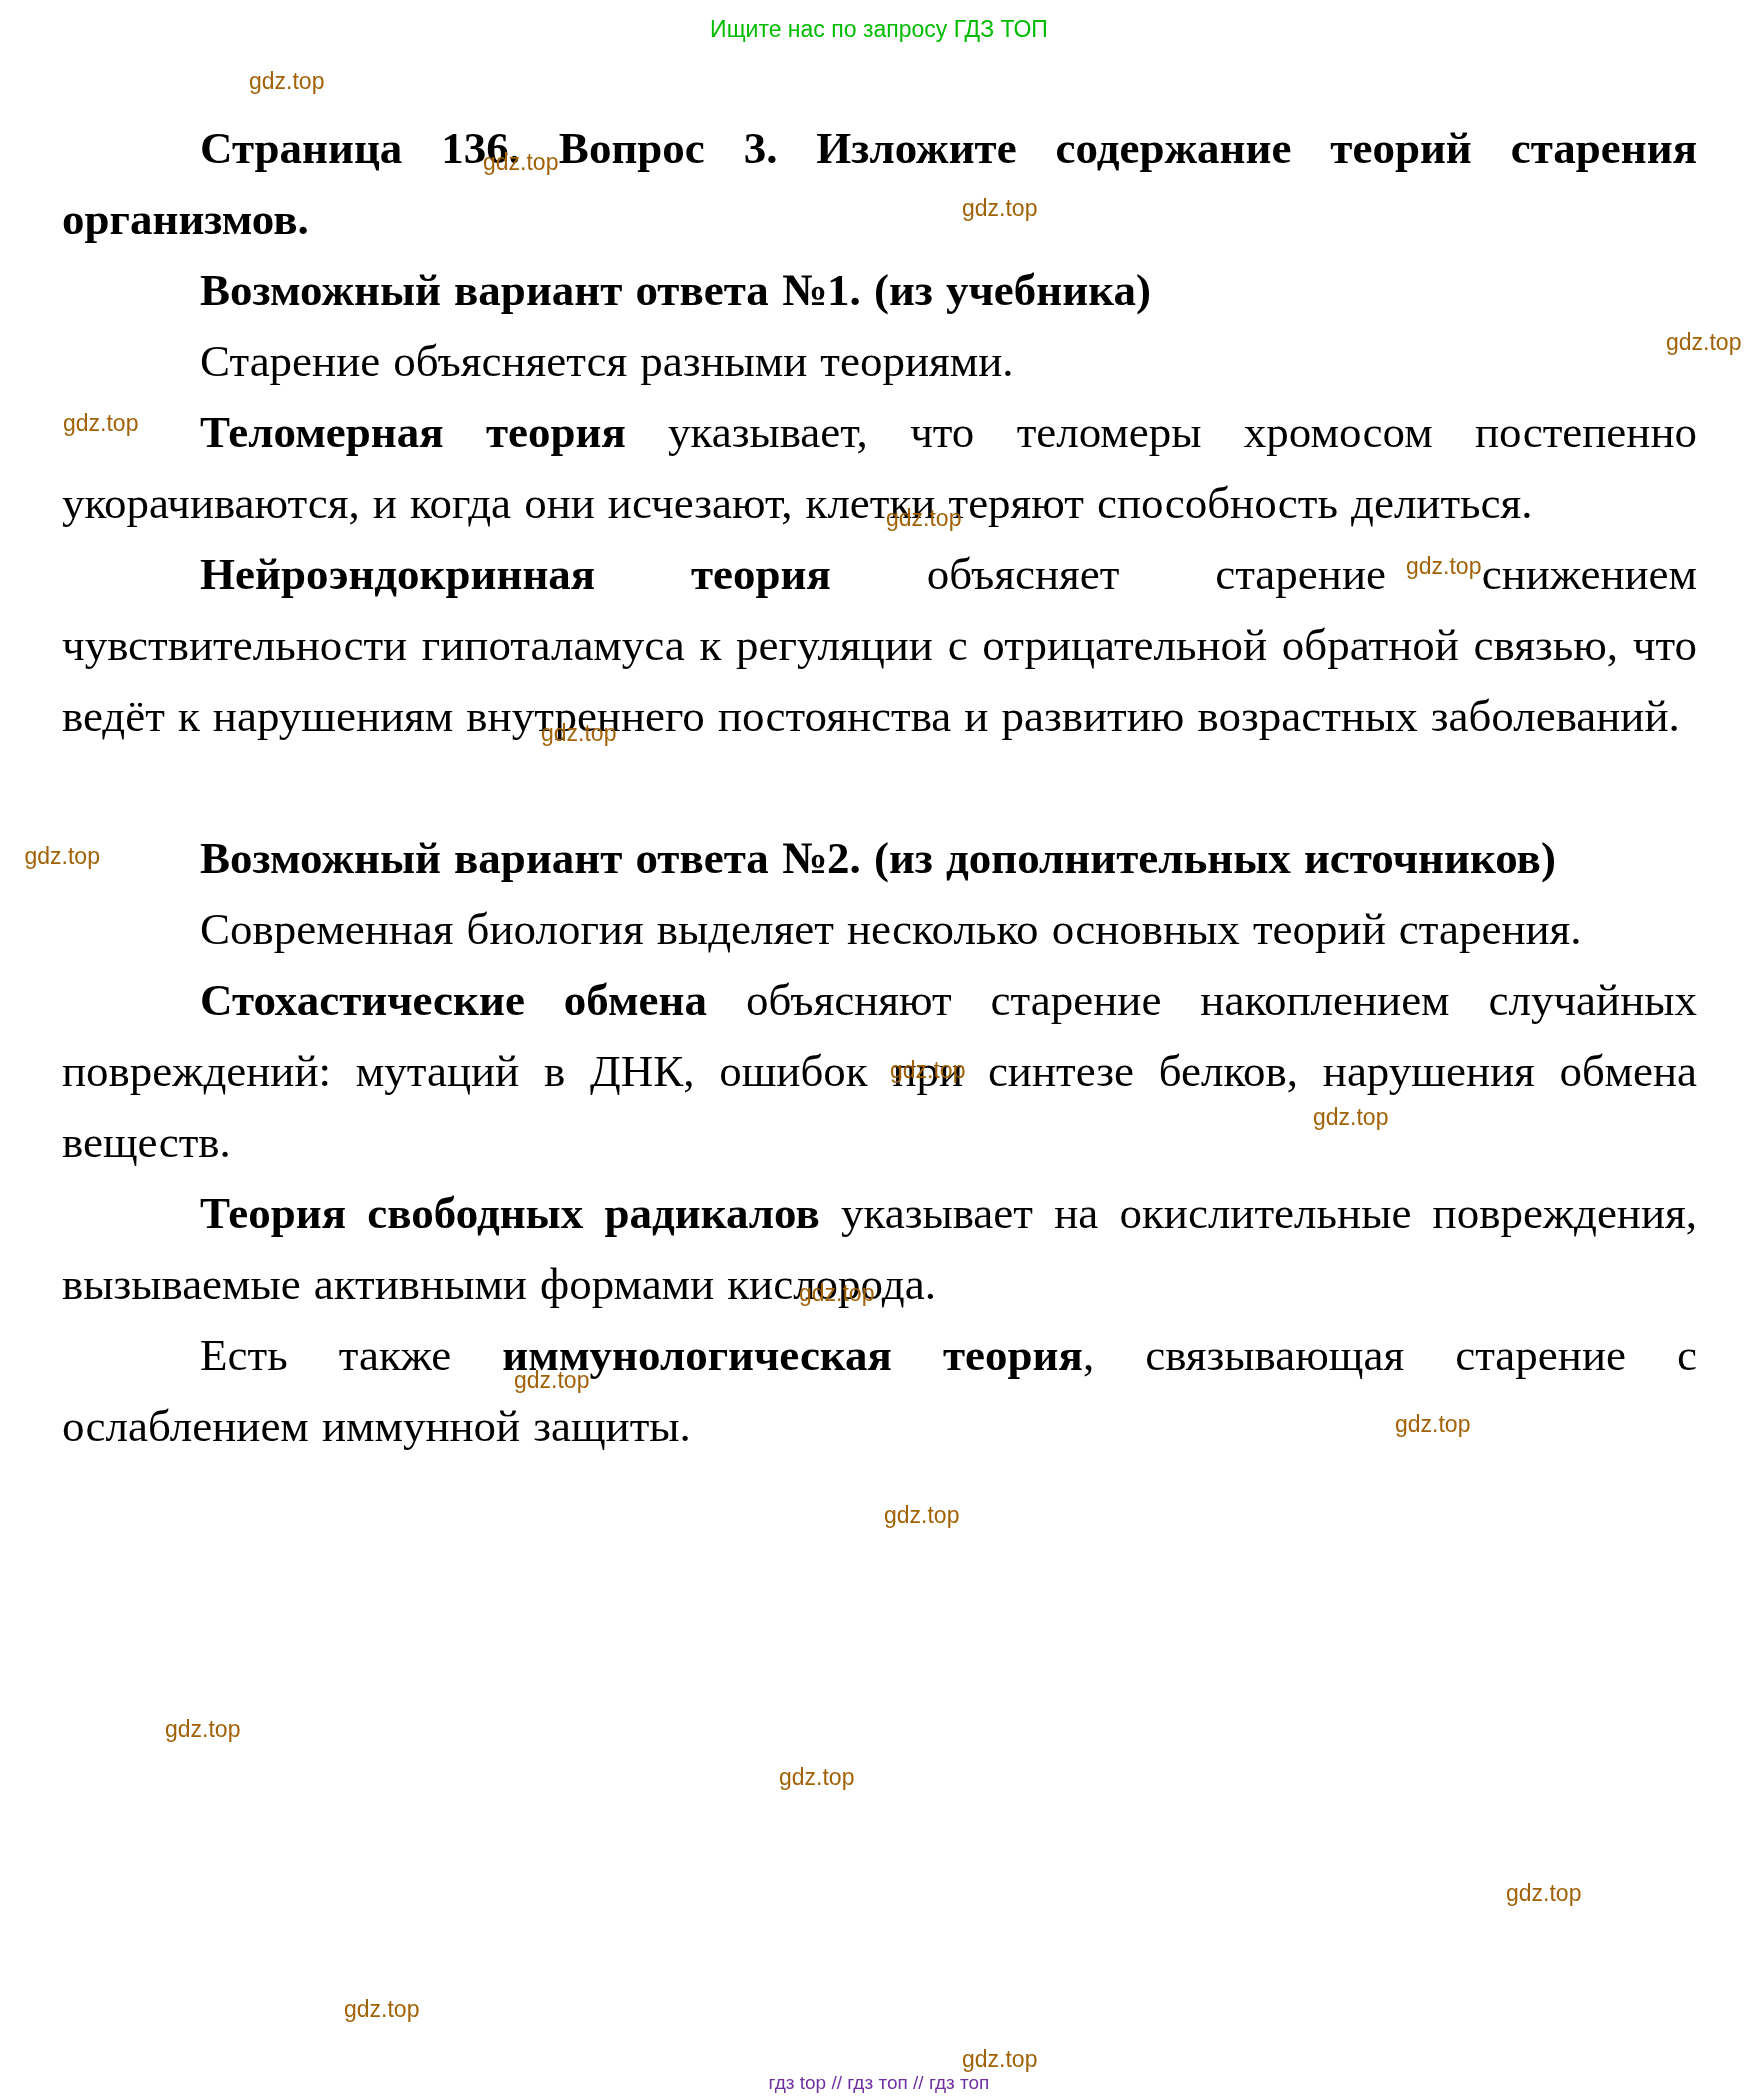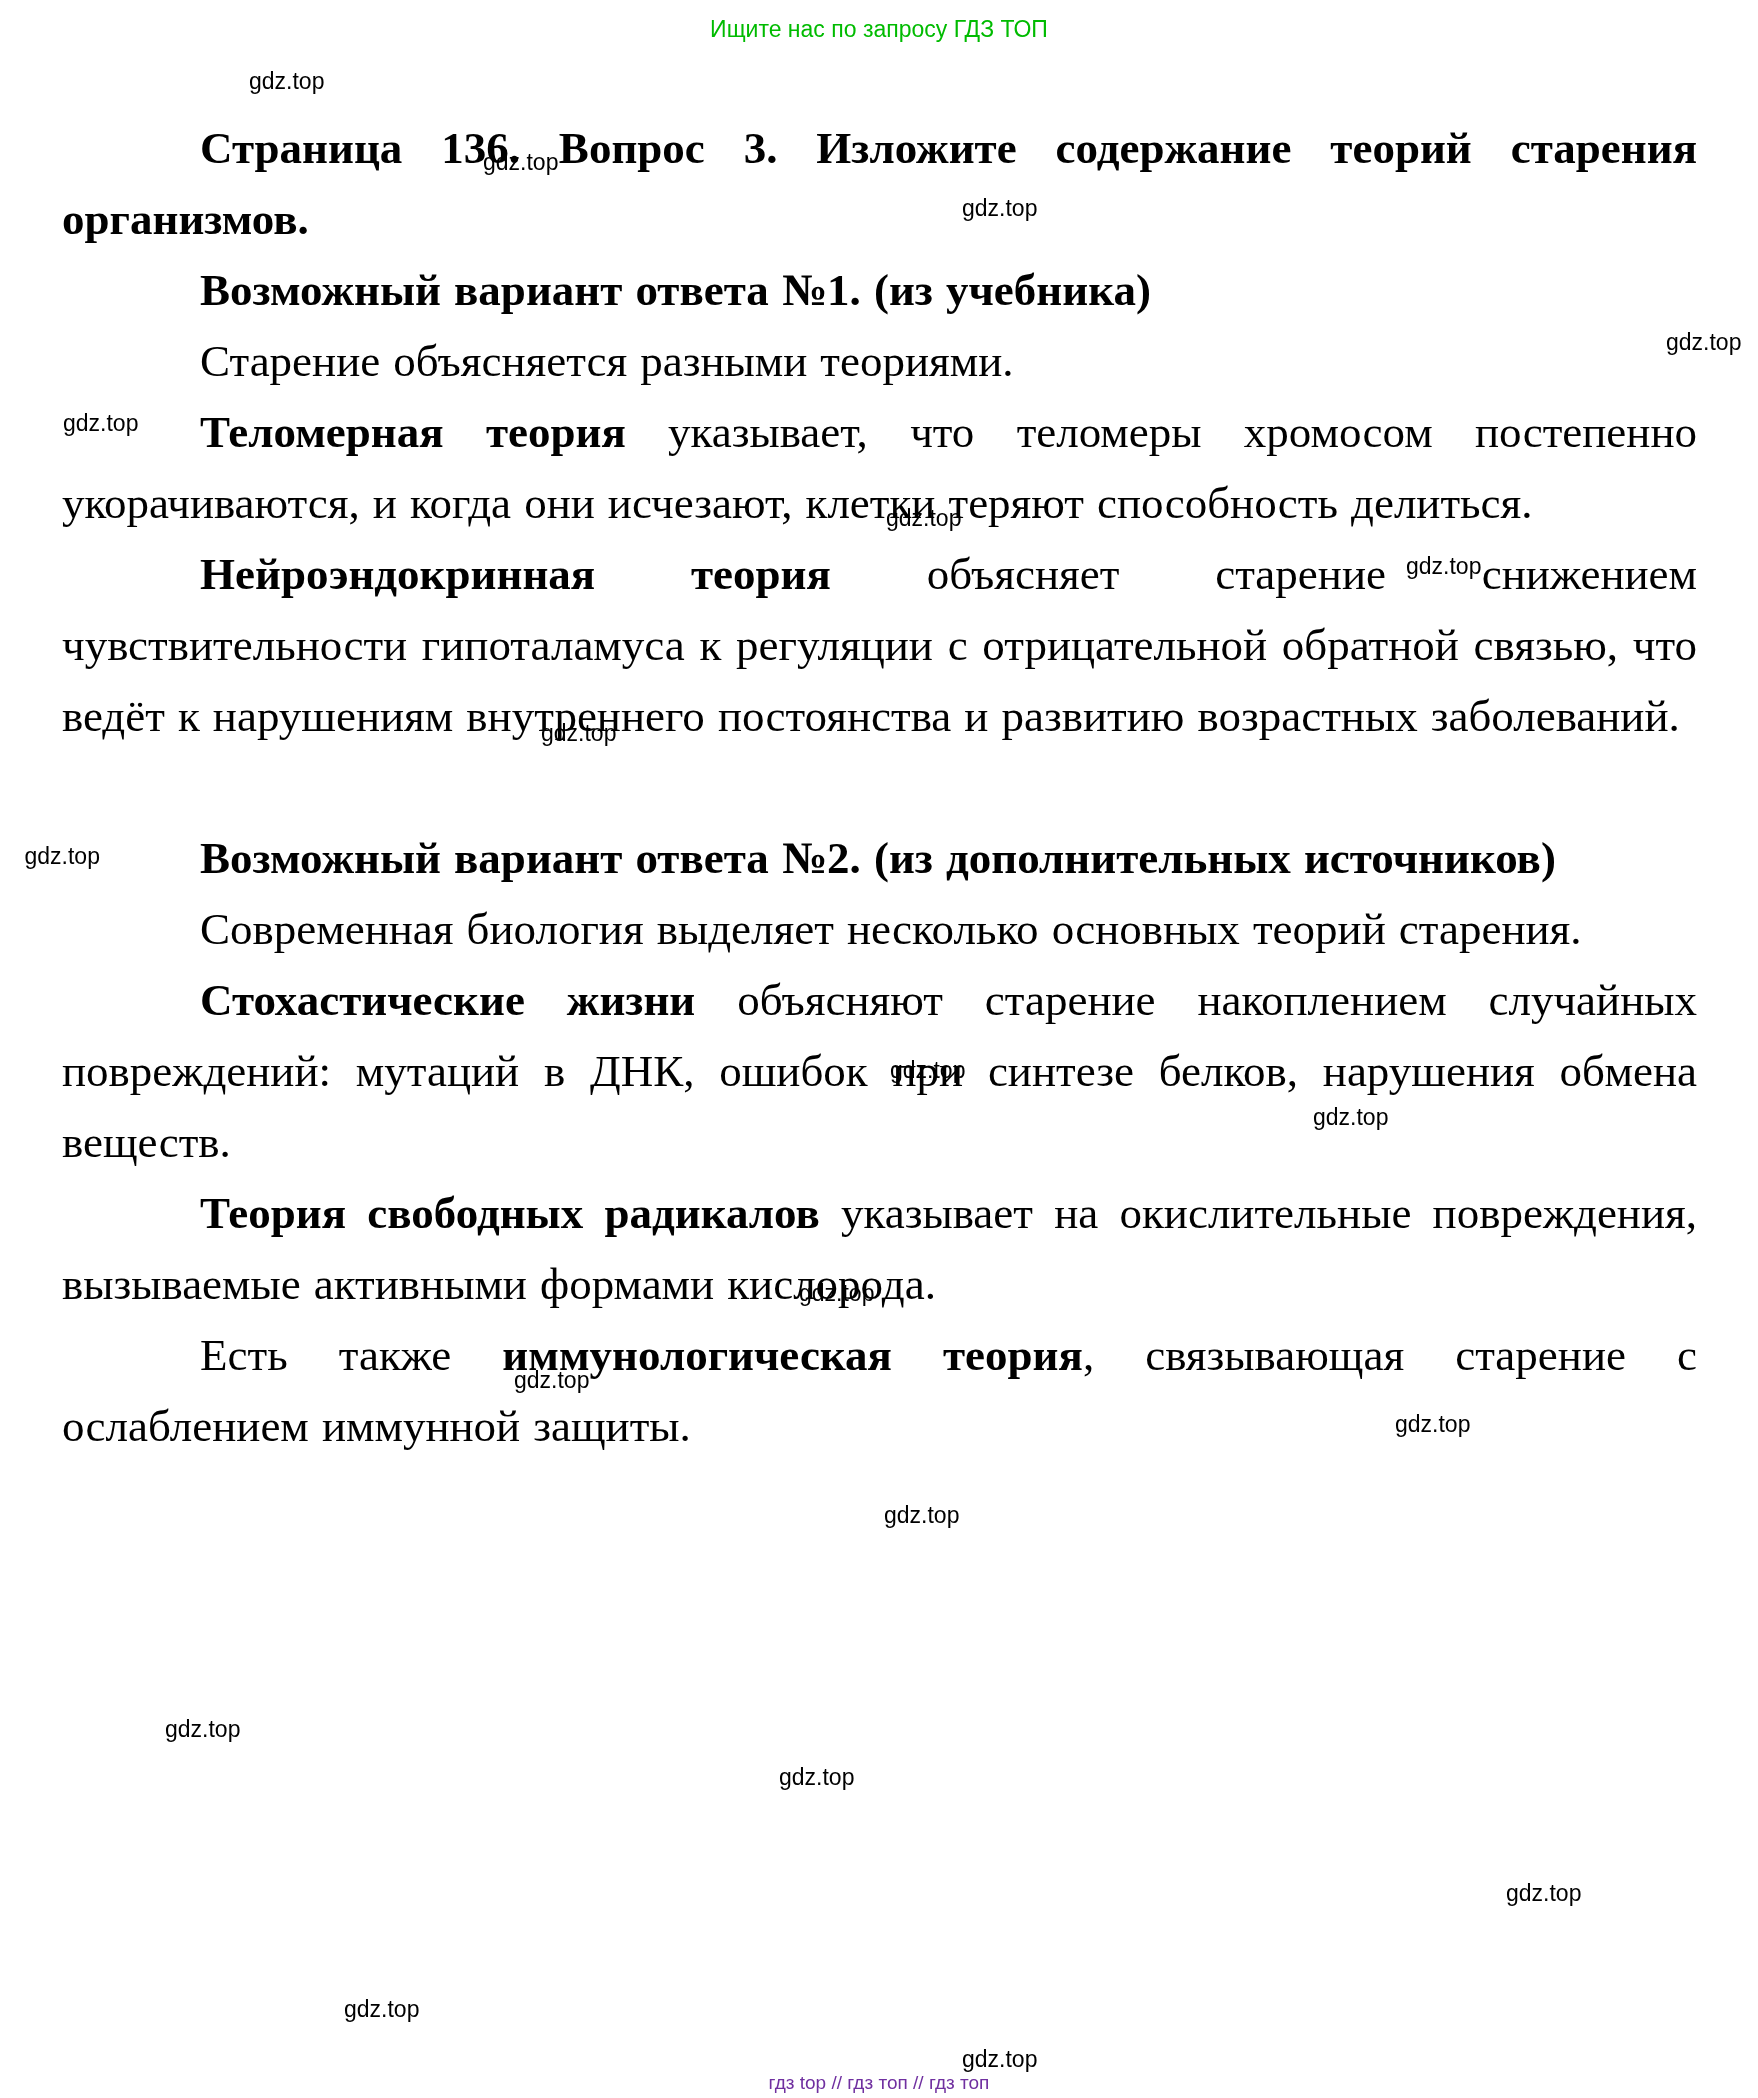--- a/index.html
+++ b/index.html
@@ -42,21 +42,21 @@
   .content p.spaced {
     margin-top: 71px;
   }
   .content b {
     font-weight: 700;
   }
   .watermark {
     position: absolute;
     font-family: "Liberation Sans", sans-serif;
     font-size: 23px;
-    color: #000000;
+    color: #a16207;
     white-space: nowrap;
     z-index: 5;
   }
   .footer-links {
     position: absolute;
     bottom: 3.6px;
     left: 0;
     width: 100%;
     text-align: center;
     font-family: "Liberation Sans", sans-serif;
@@ -70,21 +70,21 @@
 <div class="promo-header" style="color: rgb(0, 187, 0);">Ищите нас по запросу ГДЗ ТОП</div>
 
 <div class="content" id="content">
     <p><b>Страница 136. Вопрос 3. Изложите содержание теорий старения организмов.</b></p>
     <p><b>Возможный вариант ответа №1. (из учебника)</b></p>
     <p><span>Старение объясняется разными теориями.</span></p>
     <p><b>Теломерная теория</b><span> указывает, что теломеры хромосом постепенно укорачиваются, и когда они исчезают, клетки теряют способность делиться.</span></p>
     <p><b>Нейроэндокринная теория</b><span> объясняет старение снижением чувствительности гипоталамуса к регуляции с отрицательной обратной связью, что ведёт к нарушениям внутреннего постоянства и развитию возрастных заболеваний.</span></p>
     <p class="spaced"><b>Возможный вариант ответа №2. (из дополнительных источников)</b></p>
     <p><span>Современная биология выделяет несколько основных теорий старения.</span></p>
-    <p><b>Стохастические жизни</b><span> объясняют старение накоплением случайных повреждений: мутаций в ДНК, ошибок при синтезе белков, нарушения обмена веществ.</span></p>
+    <p><b>Стохастические обмена</b><span> объясняют старение накоплением случайных повреждений: мутаций в ДНК, ошибок при синтезе белков, нарушения обмена веществ.</span></p>
     <p><b>Теория свободных радикалов</b><span> указывает на окислительные повреждения, вызываемые активными формами кислорода.</span></p>
     <p><span>Есть также </span><b>иммунологическая теория</b><span>, связывающая старение с ослаблением иммунной защиты.</span></p>
   </div>
 
 <div id="watermarks">
     <span class="watermark" style="left: 249px; top: 68px;">gdz.top</span>
     <span class="watermark" style="left: 483px; top: 149px;">gdz.top</span>
     <span class="watermark" style="left: 962px; top: 195px;">gdz.top</span>
     <span class="watermark" style="left: 1666px; top: 329px;">gdz.top</span>
     <span class="watermark" style="left: 63px; top: 410px;">gdz.top</span>

